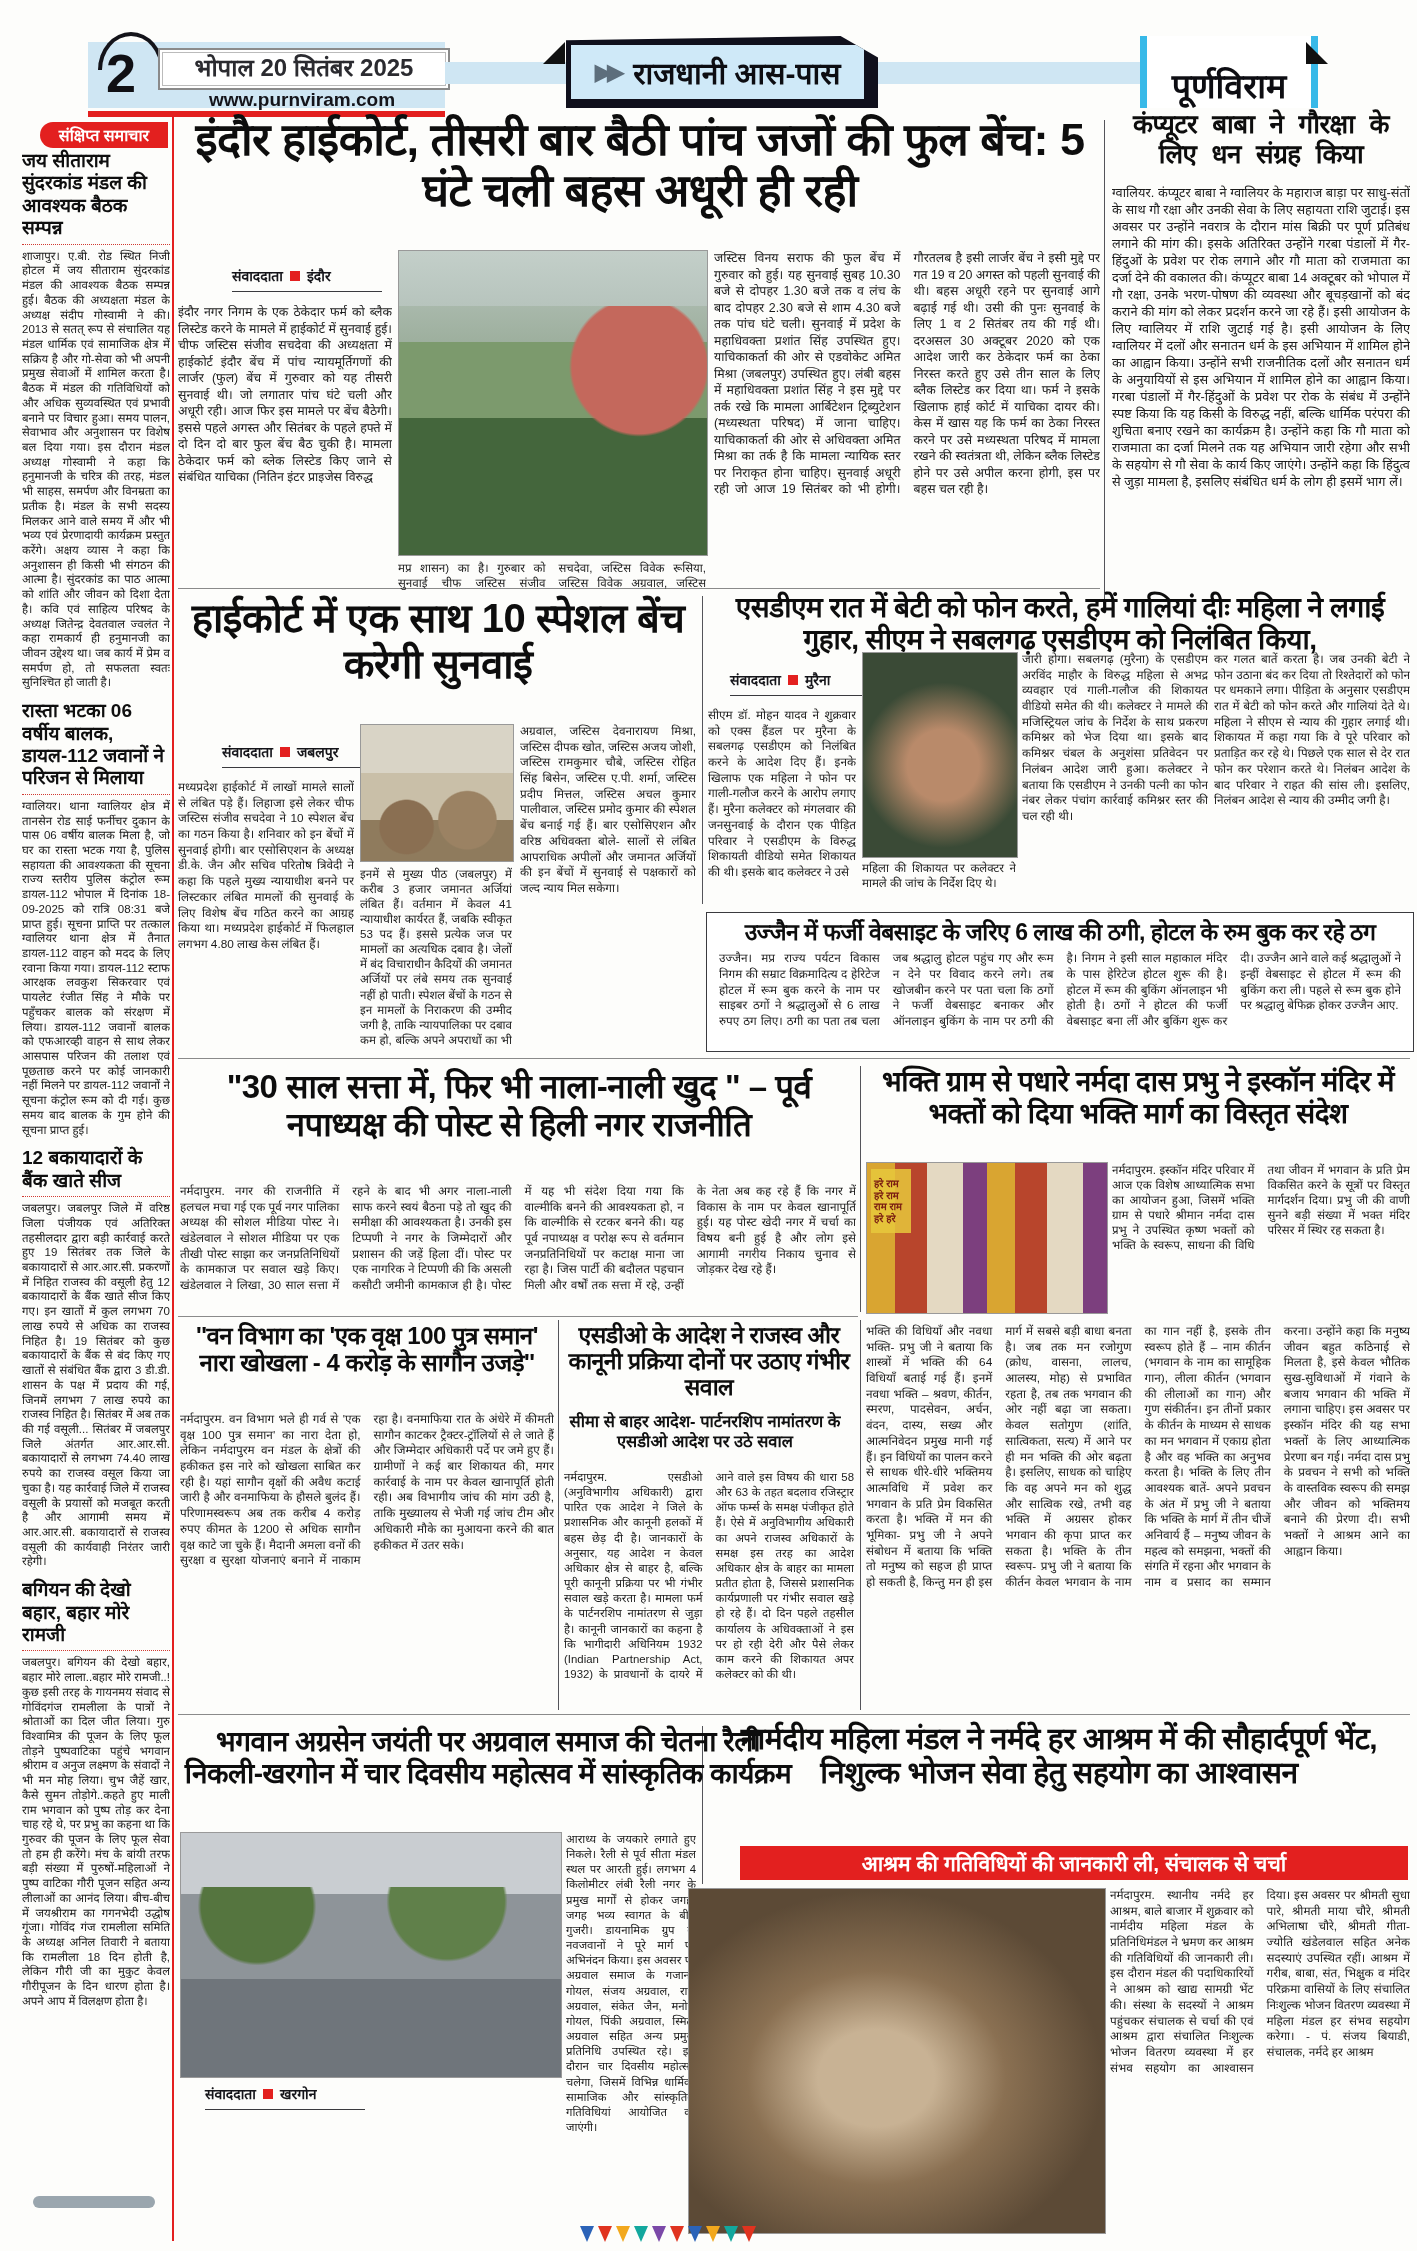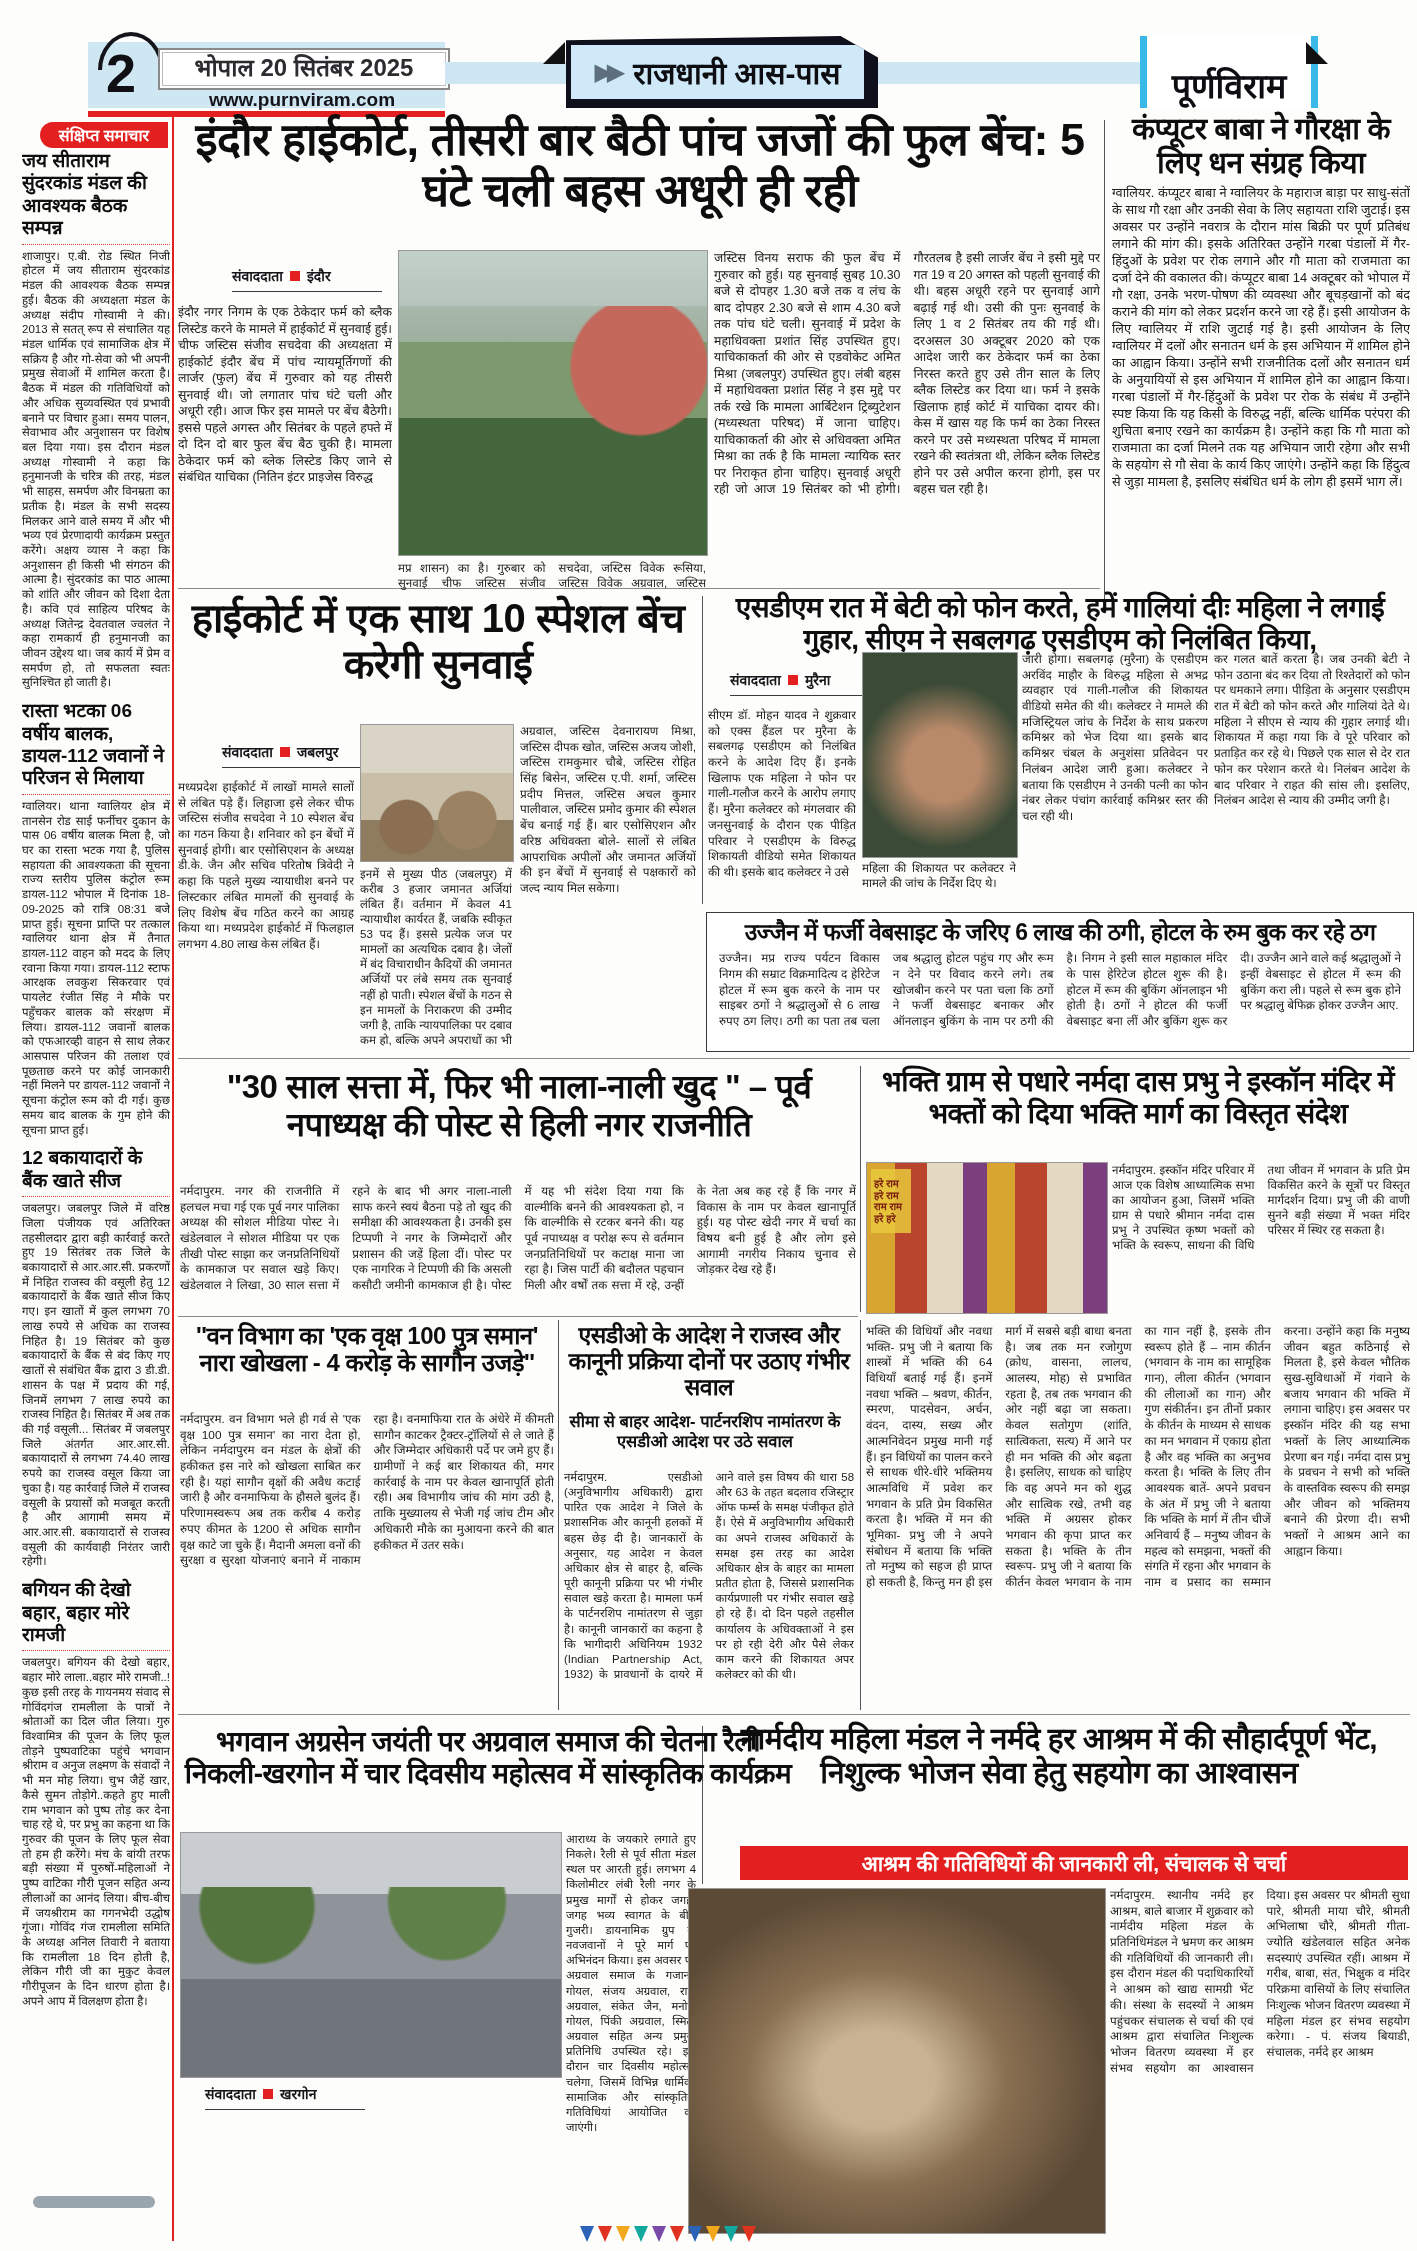--- a/index.html
+++ b/index.html
@@ -139,21 +139,21 @@
   <div class="abs byline" style="left:232px;top:266px;width:150px;">
     <span>संवाददाता</span>
     <span class="bysq"></span>
     <span>इंदौर</span>
   </div>
   <div class="abs bodytxt" style="left:178px;top:304px;width:214px;height:280px;">इंदौर नगर निगम के एक ठेकेदार फर्म को ब्लैक लिस्टेड करने के मामले में हाईकोर्ट में सुनवाई हुई। चीफ जस्टिस संजीव सचदेवा की अध्यक्षता में हाईकोर्ट इंदौर बेंच में पांच न्यायमूर्तिगणों की लार्जर (फुल) बेंच में गुरुवार को यह तीसरी सुनवाई थी। जो लगातार पांच घंटे चली और अधूरी रही। आज फिर इस मामले पर बेंच बैठेगी। इससे पहले अगस्त और सितंबर के पहले हफ्ते में दो दिन दो बार फुल बेंच बैठ चुकी है। मामला ठेकेदार फर्म को ब्लेक लिस्टेड किए जाने से संबंधित याचिका (नितिन इंटर प्राइजेस विरुद्ध</div>
   <div class="abs photo ph-lead" style="left:398px;top:250px;width:308px;height:304px;"></div>
   <div class="abs bodytxt cols2 small" style="left:398px;top:560px;width:308px;height:44px;">मप्र शासन) का है। गुरुबार को सुनवाई चीफ जस्टिस संजीव सचदेवा, जस्टिस विवेक रूसिया, जस्टिस विवेक अग्रवाल, जस्टिस सुबोध अभ्यंकर एवं</div>
   <div class="abs bodytxt cols2" style="left:714px;top:250px;width:386px;height:354px;">जस्टिस विनय सराफ की फुल बेंच में गुरुवार को हुई। यह सुनवाई सुबह 10.30 बजे से दोपहर 1.30 बजे तक व लंच के बाद दोपहर 2.30 बजे से शाम 4.30 बजे तक पांच घंटे चली। सुनवाई में प्रदेश के महाधिवक्ता प्रशांत सिंह उपस्थित हुए। याचिकाकर्ता की ओर से एडवोकेट अमित मिश्रा (जबलपुर) उपस्थित हुए। लंबी बहस में महाधिवक्ता प्रशांत सिंह ने इस मुद्दे पर तर्क रखे कि मामला आर्बिटेशन ट्रिब्युटेशन (मध्यस्थता परिषद) में जाना चाहिए। याचिकाकर्ता की ओर से अधिवक्ता अमित मिश्रा का तर्क है कि मामला न्यायिक स्तर पर निराकृत होना चाहिए। सुनवाई अधूरी रही जो आज 19 सितंबर को भी होगी। गौरतलब है इसी लार्जर बेंच ने इसी मुद्दे पर गत 19 व 20 अगस्त को पहली सुनवाई की थी। बहस अधूरी रहने पर सुनवाई आगे बढ़ाई गई थी। उसी की पुनः सुनवाई के लिए 1 व 2 सितंबर तय की गई थी। दरअसल 30 अक्टूबर 2020 को एक आदेश जारी कर ठेकेदार फर्म का ठेका निरस्त करते हुए उसे तीन साल के लिए ब्लैक लिस्टेड कर दिया था। फर्म ने इसके खिलाफ हाई कोर्ट में याचिका दायर की। केस में खास यह कि फर्म का ठेका निरस्त करने पर उसे मध्यस्थता परिषद में मामला रखने की स्वतंत्रता थी, लेकिन ब्लैक लिस्टेड होने पर उसे अपील करना होगी, इस पर बहस चल रही है।</div>
 
-  <div class="abs hl" style="left:1112px;top:112px;width:298px;height:66px;font-size:30px;">कंप्यूटर बाबा ने गौरक्षा के लिए धन संग्रह किया</div>
+  <div class="abs hl" style="left:1112px;top:112px;width:298px;height:66px;font-size:26px;font-family:Liberation Mono, monospace;">कंप्यूटर बाबा ने गौरक्षा के लिए धन संग्रह किया</div>
   <div class="abs bodytxt" style="left:1112px;top:184px;width:298px;height:422px;font-size:12.8px;">ग्वालियर. कंप्यूटर बाबा ने ग्वालियर के महाराज बाड़ा पर साधु-संतों के साथ गौ रक्षा और उनकी सेवा के लिए सहायता राशि जुटाई। इस अवसर पर उन्होंने नवरात्र के दौरान मांस बिक्री पर पूर्ण प्रतिबंध लगाने की मांग की। इसके अतिरिक्त उन्होंने गरबा पंडालों में गैर-हिंदुओं के प्रवेश पर रोक लगाने और गौ माता को राजमाता का दर्जा देने की वकालत की। कंप्यूटर बाबा 14 अक्टूबर को भोपाल में गौ रक्षा, उनके भरण-पोषण की व्यवस्था और बूचड़खानों को बंद कराने की मांग को लेकर प्रदर्शन करने जा रहे हैं। इसी आयोजन के लिए ग्वालियर में राशि जुटाई गई है। इसी आयोजन के लिए ग्वालियर में दलों और सनातन धर्म के इस अभियान में शामिल होने का आह्वान किया। उन्होंने सभी राजनीतिक दलों और सनातन धर्म के अनुयायियों से इस अभियान में शामिल होने का आह्वान किया। गरबा पंडालों में गैर-हिंदुओं के प्रवेश पर रोक के संबंध में उन्होंने स्पष्ट किया कि यह किसी के विरुद्ध नहीं, बल्कि धार्मिक परंपरा की शुचिता बनाए रखने का कार्यक्रम है। उन्होंने कहा कि गौ माता को राजमाता का दर्जा मिलने तक यह अभियान जारी रहेगा और सभी के सहयोग से गौ सेवा के कार्य किए जाएंगे। उन्होंने कहा कि हिंदुत्व से जुड़ा मामला है, इसलिए संबंधित धर्म के लोग ही इसमें भाग लें।</div>
 
   <div class="abs hl" style="left:182px;top:596px;width:512px;height:118px;font-size:40px;">हाईकोर्ट में एक साथ 10 स्पेशल बेंच करेगी सुनवाई</div>
   <div class="abs byline" style="left:222px;top:742px;width:160px;">
     <span>संवाददाता</span>
     <span class="bysq"></span>
     <span>जबलपुर</span>
   </div>
   <div class="abs bodytxt" style="left:178px;top:780px;width:176px;height:266px;font-size:11.8px;">मध्यप्रदेश हाईकोर्ट में लाखों मामले सालों से लंबित पड़े हैं। लिहाजा इसे लेकर चीफ जस्टिस संजीव सचदेवा ने 10 स्पेशल बेंच का गठन किया है। शनिवार को इन बेंचों में सुनवाई होगी। बार एसोसिएशन के अध्यक्ष डी.के. जैन और सचिव परितोष त्रिवेदी ने कहा कि पहले मुख्य न्यायाधीश बनने पर लिस्टकार लंबित मामलों की सुनवाई के लिए विशेष बेंच गठित करने का आग्रह किया था। मध्यप्रदेश हाईकोर्ट में फिलहाल लगभग 4.80 लाख केस लंबित हैं।</div>
   <div class="abs photo ph-court" style="left:360px;top:724px;width:152px;height:136px;"></div>

